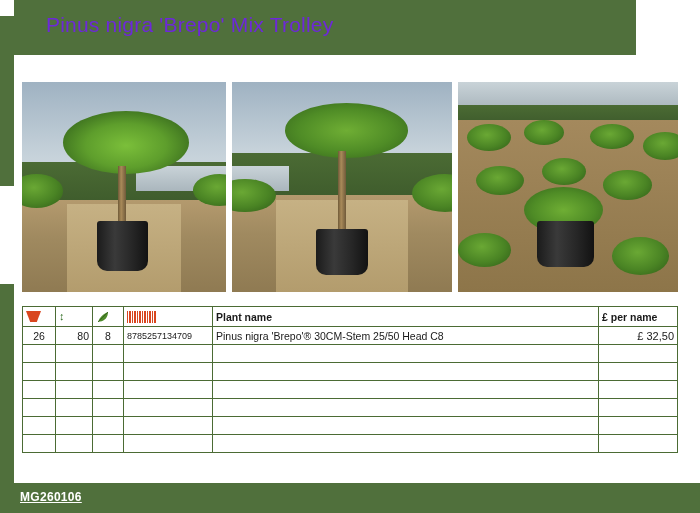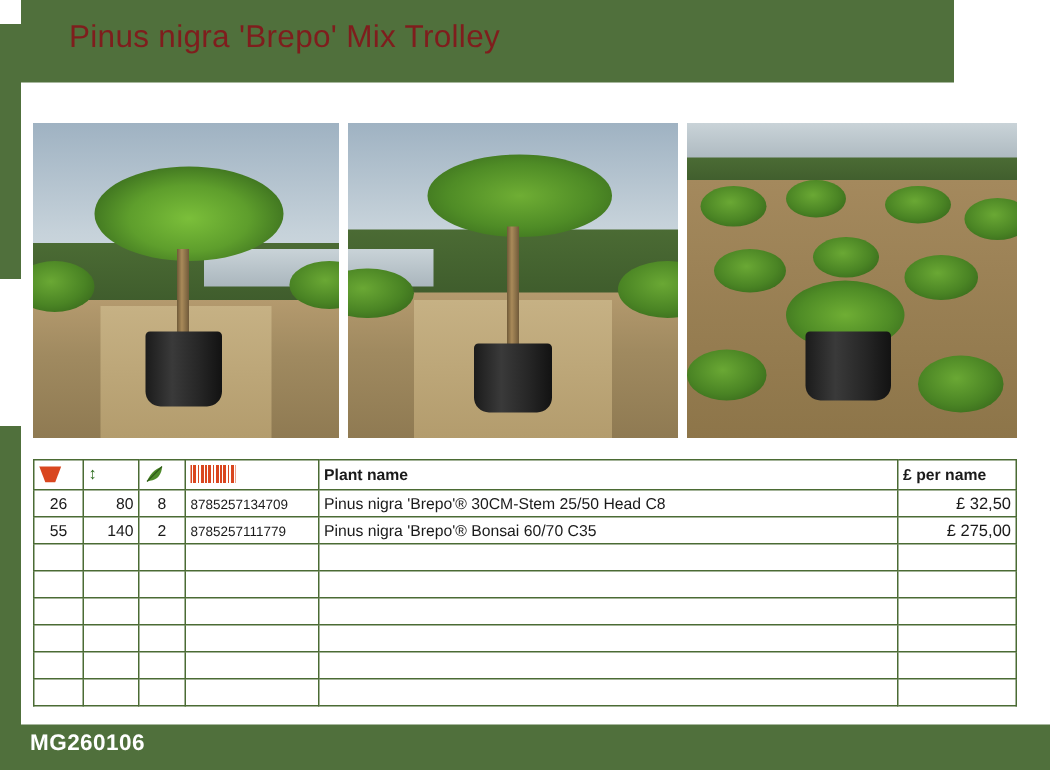--- a/index.html
+++ b/index.html
@@ -35,41 +35,42 @@
     top: 0;
     width: 622px;
     height: 55px;
     background: #50703c;
   }
   .header-title {
     position: absolute;
     left: 46px;
     top: 13px;
     font-size: 21px;
-    color: #7f1d1d;
+    color: #6d28d9;
     font-weight: normal;
     letter-spacing: 0.2px;
     white-space: nowrap;
   }
   .green-bottom {
     position: absolute;
     left: 0;
     bottom: 0;
     width: 700px;
     height: 30px;
     background: #50703c;
   }
   .code-label {
     position: absolute;
     left: 20px;
     bottom: 9px;
-    font-size: 15px;
+    font-size: 12px;
     font-weight: bold;
     color: #ffffff;
     letter-spacing: 0.3px;
+    text-decoration: underline;
   }
   .white-notch {
     position: absolute;
     right: 0;
     top: 0;
     width: 64px;
     height: 55px;
     background: #ffffff;
   }
   .white-left-notch {
@@ -316,28 +317,20 @@
     </thead>
     <tbody>
       <tr>
         <td class="c-qty">26</td>
         <td class="c-hgt">80</td>
         <td class="c-bud">8</td>
         <td class="c-code">8785257134709</td>
         <td class="c-name">Pinus nigra 'Brepo'® 30CM-Stem 25/50 Head C8</td>
         <td class="c-price">£  32,50</td>
       </tr>
-      <tr>
-        <td class="c-qty">55</td>
-        <td class="c-hgt">140</td>
-        <td class="c-bud">2</td>
-        <td class="c-code">8785257111779</td>
-        <td class="c-name">Pinus nigra 'Brepo'® Bonsai 60/70 C35</td>
-        <td class="c-price">£ 275,00</td>
-      </tr>
       <tr class="empty-row">
         <td class="c-qty"></td>
         <td class="c-hgt"></td>
         <td class="c-bud"></td>
         <td class="c-code"></td>
         <td class="c-name"></td>
         <td class="c-price"></td>
       </tr>
       <tr class="empty-row">
         <td class="c-qty"></td>

